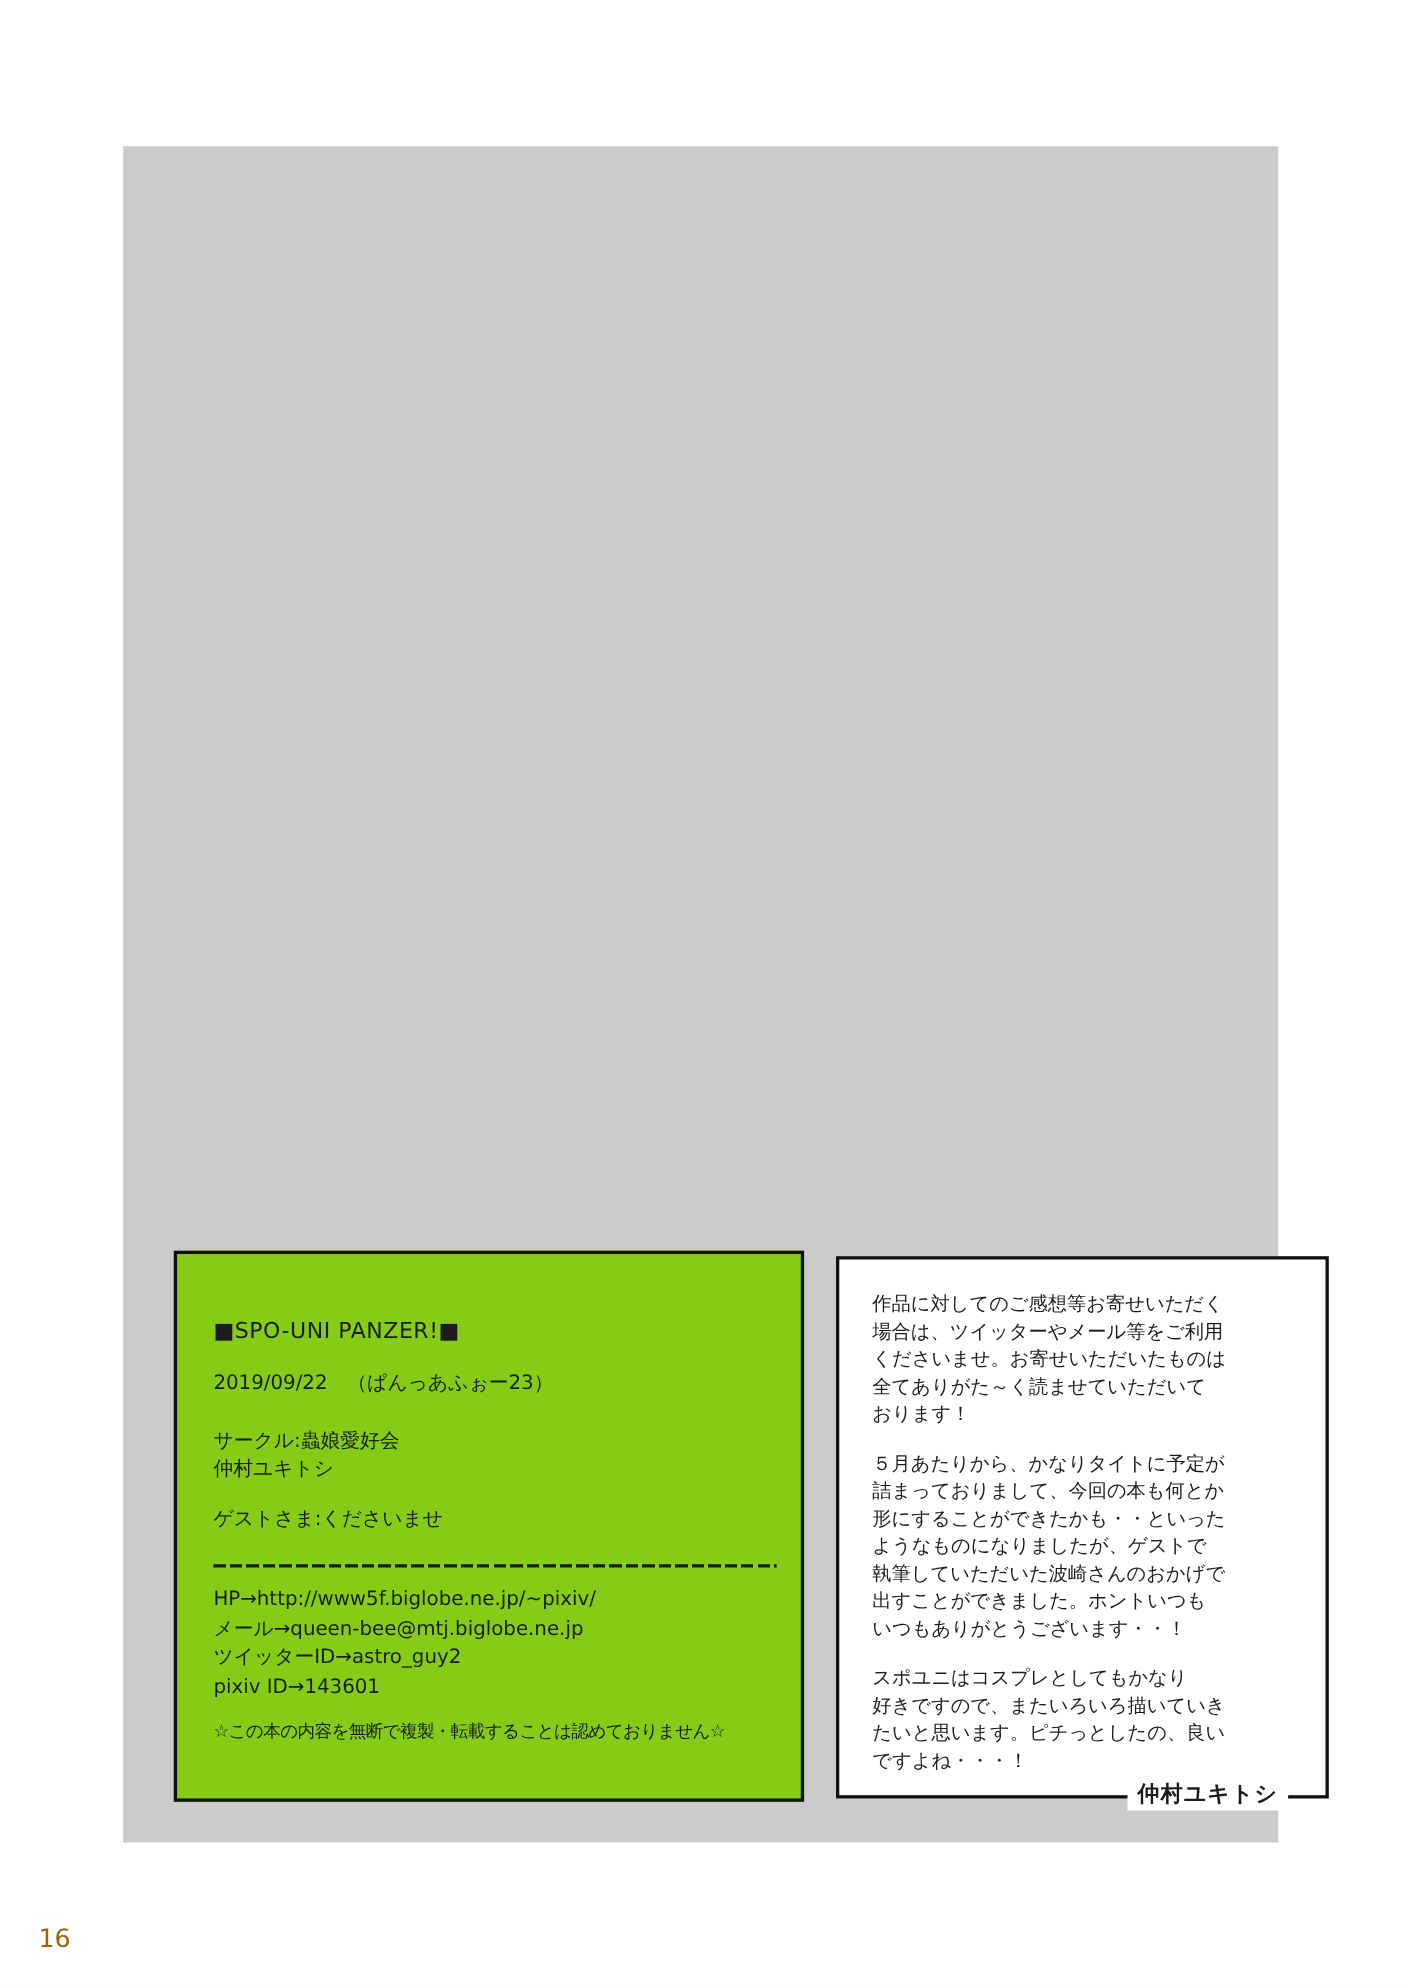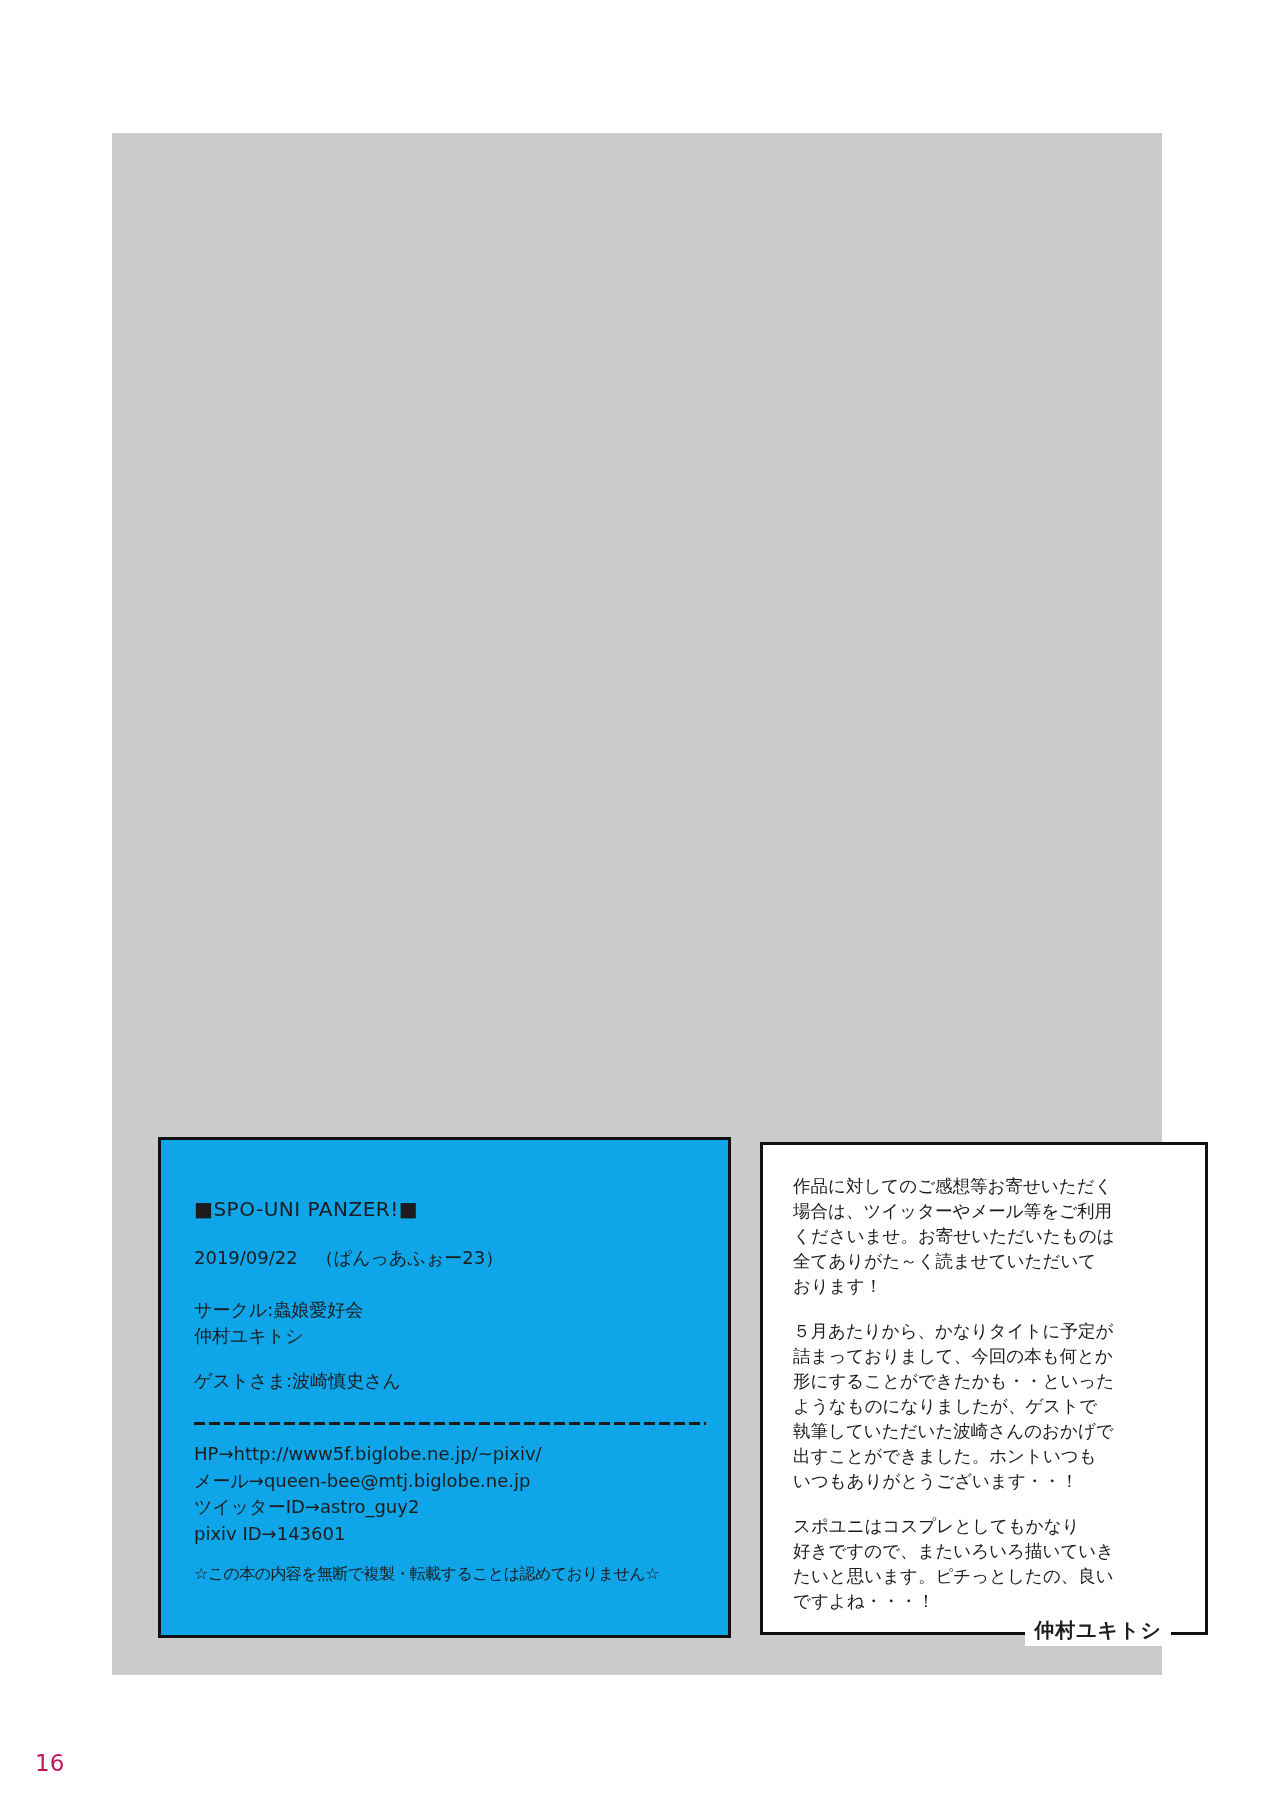--- a/index.html
+++ b/index.html
@@ -27,21 +27,21 @@
   }
 
   
   .colophon-box {
     position: absolute;
     left: 158px;
     top: 1137px;
     width: 573px;
     height: 501px;
     box-sizing: border-box;
-    background: #0ea5e9;
+    background: #84cc16;
     border: 3px solid #101010;
     padding: 54px 28px 0 33px;
     font-size: 18px;
     line-height: 26px;
   }
   .colophon-box p { margin: 0; }
   .cb-title {
     font-size: 20px;
     line-height: 30px;
     letter-spacing: 0.5px;
@@ -95,34 +95,34 @@
     font-weight: 700;
     letter-spacing: 1px;
     white-space: nowrap;
   }
 
   .page-number {
     position: absolute;
     left: 35px;
     top: 1750px;
     font-size: 23px;
-    color: #be185d;
+    color: #a16207;
   }
 </style>
 </head>
 <body>
 
 <div class="art-area"></div>
 
 <section class="colophon-box">
   <p class="cb-title">■SPO-UNI PANZER!■</p>
   <p class="cb-date">2019/09/22　（ぱんっあふぉー23）</p>
   <p class="cb-circle">サークル:蟲娘愛好会</p>
   <p class="cb-author">仲村ユキトシ</p>
-  <p class="cb-guest">ゲストさま:波崎慎史さん</p>
+  <p class="cb-guest">ゲストさま:くださいませ</p>
   <div class="cb-dash"></div>
   <div class="cb-contacts">
     <p>HP→http://www5f.biglobe.ne.jp/~pixiv/</p>
     <p>メール→queen-bee@mtj.biglobe.ne.jp</p>
     <p>ツイッターID→astro_guy2</p>
     <p>pixiv ID→143601</p>
   </div>
   <p class="cb-notice">☆この本の内容を無断で複製・転載することは認めておりません☆</p>
 </section>
 

